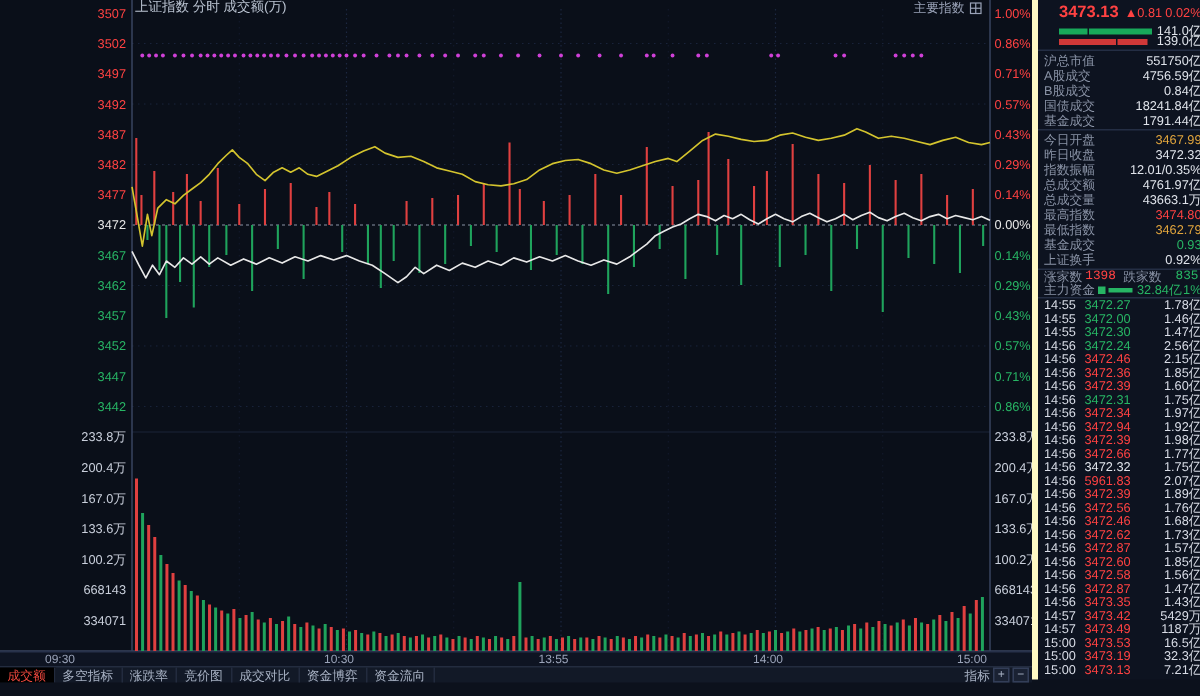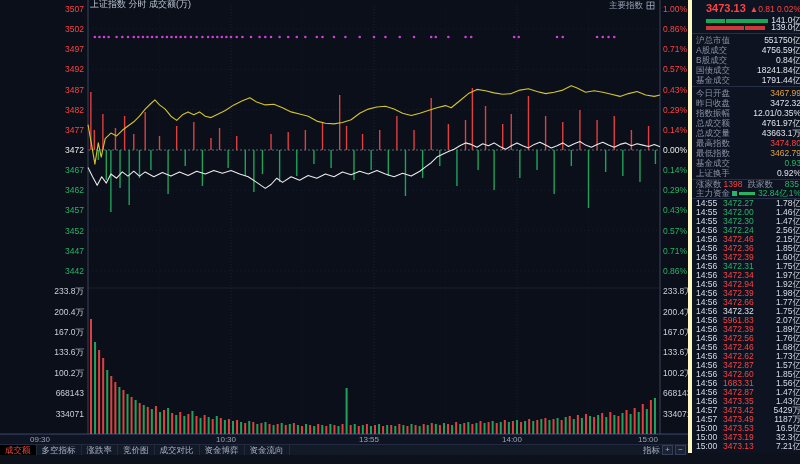--- a/index.html
+++ b/index.html
@@ -32,21 +32,21 @@
   .ud-bar{height:4px;position:relative;}
   .ud-bar .notch{position:absolute;top:-1px;bottom:-1px;width:1px;background:#0d1320;}
   .ud-val{margin-left:auto;color:#dfe3ea;}
   .prow{display:flex;height:10px;line-height:10px;padding:0 3px 0 4px;}
   .prow .pl{color:#8a93a6;}
   .prow .pv{margin-left:auto;}
   .sec{border-bottom:1px solid #242e44;padding:1px 0;}
   .c-w{color:#dfe3ea;} .c-r{color:#ff4242;} .c-g{color:#27b564;} .c-o{color:#e0a43c;}
   .updown{display:flex;height:9px;line-height:9px;padding:0 3px 0 4px;}
   .updown .lbl{color:#8a93a6;}
-  .updown .num{margin:0 2px;}
+  .updown .num{margin:0 2px;font-family:Liberation Mono, monospace;}
   .mainflow{display:flex;align-items:center;height:9px;line-height:9px;padding:0 3px 0 4px;border-bottom:1px solid #242e44;}
   .mf-sq{width:5px;height:5px;background:#27b564;margin:0 2px;}
   .mf-bar{width:16px;height:3px;background:#27b564;margin-right:3px;}
   .ticks{flex:1;overflow:hidden;}
   .tick{display:flex;height:9px;line-height:9px;padding:0 3px 0 4px;}
   .tick .tt{color:#d8dce6;width:27px;}
   .tick .tp{width:40px;text-align:left;}
   .tick .ta{margin-left:auto;color:#d8dce6;}
   
   .statusbar{height:11px;background:#161d2b;border-top:6px solid #4d7c0f;display:flex;align-items:center;
@@ -623,21 +623,21 @@
             <span class="tp c-r">3472.87</span>
             <span class="ta">1.57亿</span>
           </div>
           <div class="tick">
             <span class="tt">14:56</span>
             <span class="tp c-r">3472.60</span>
             <span class="ta">1.85亿</span>
           </div>
           <div class="tick">
             <span class="tt">14:56</span>
-            <span class="tp c-r">1683.31</span>
+            <span class="tp c-r">3472.58</span>
             <span class="ta">1.56亿</span>
           </div>
           <div class="tick">
             <span class="tt">14:56</span>
             <span class="tp c-r">3472.87</span>
             <span class="ta">1.47亿</span>
           </div>
           <div class="tick">
             <span class="tt">14:56</span>
             <span class="tp c-r">3473.35</span>

